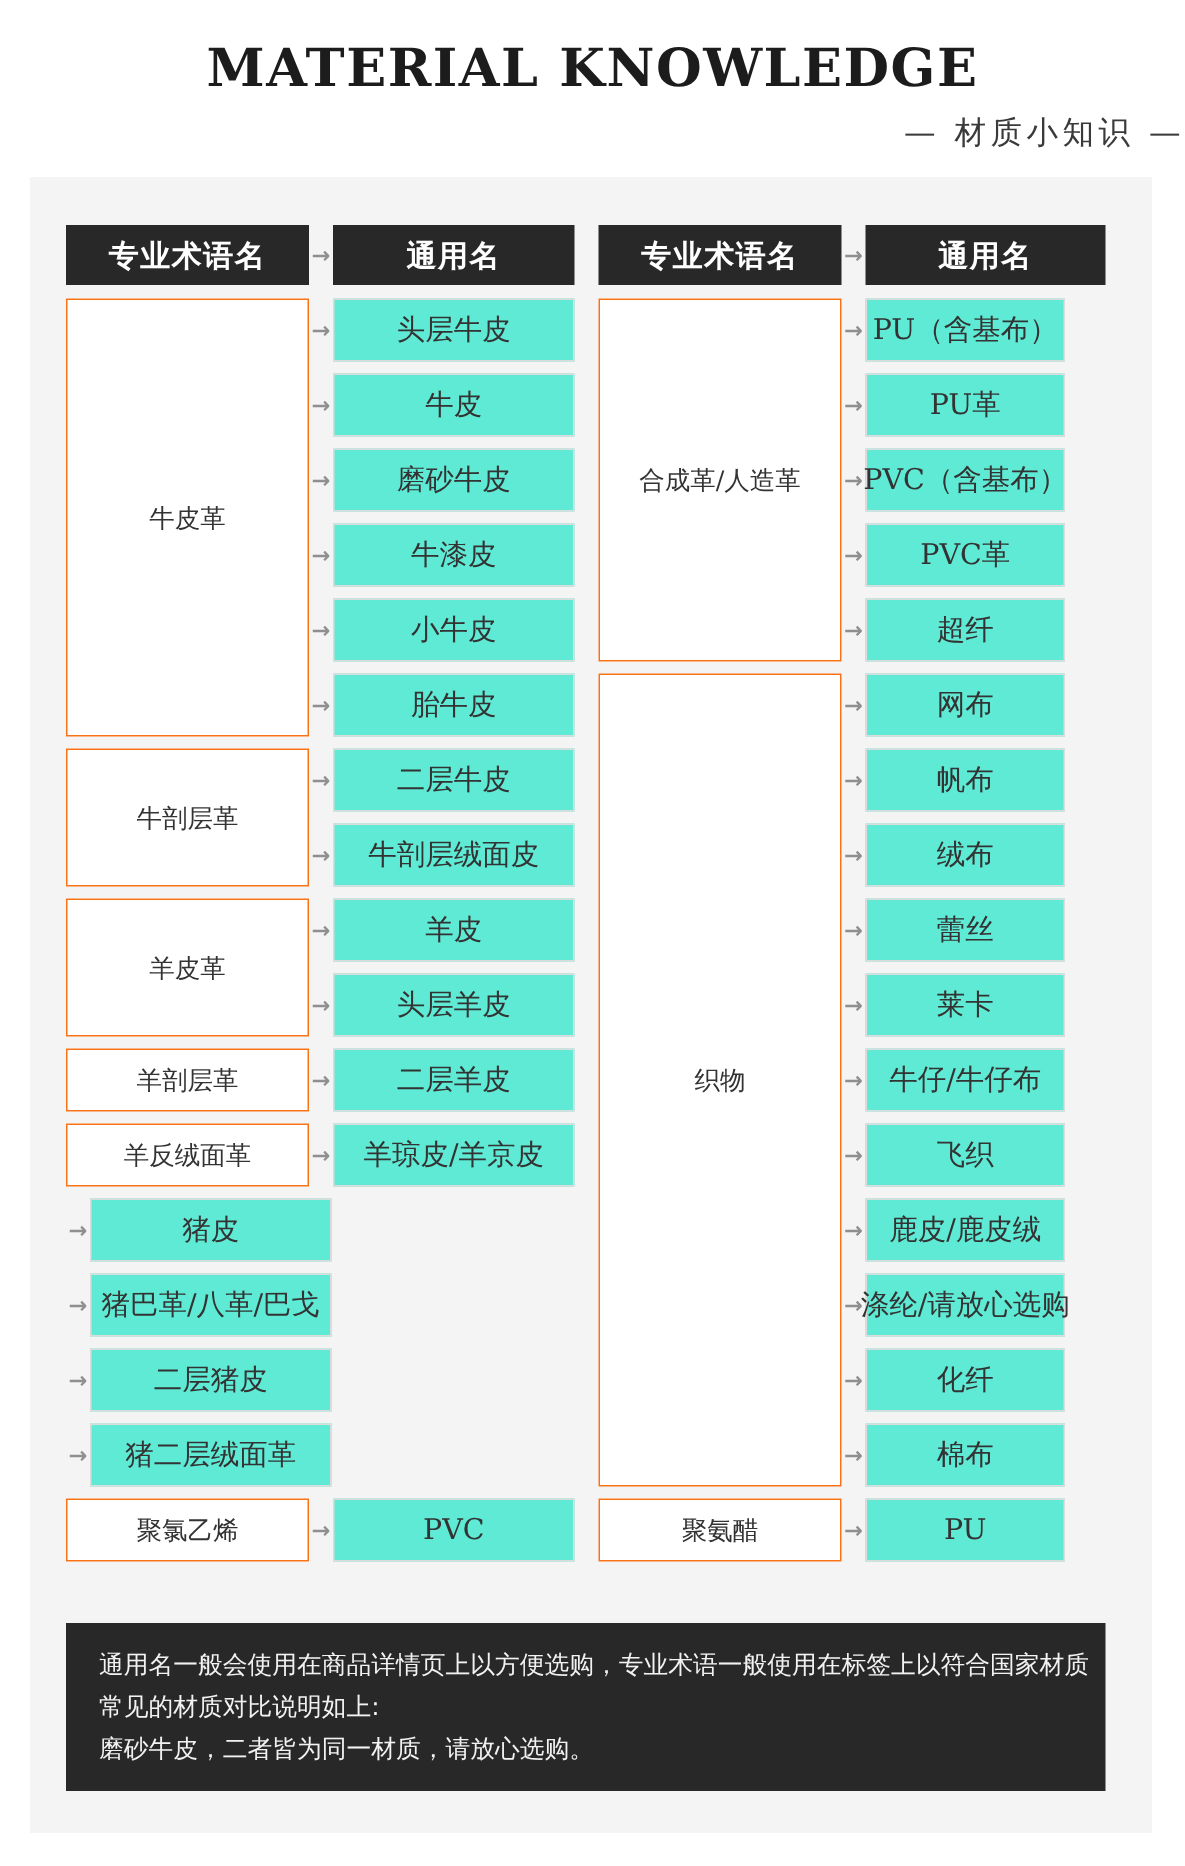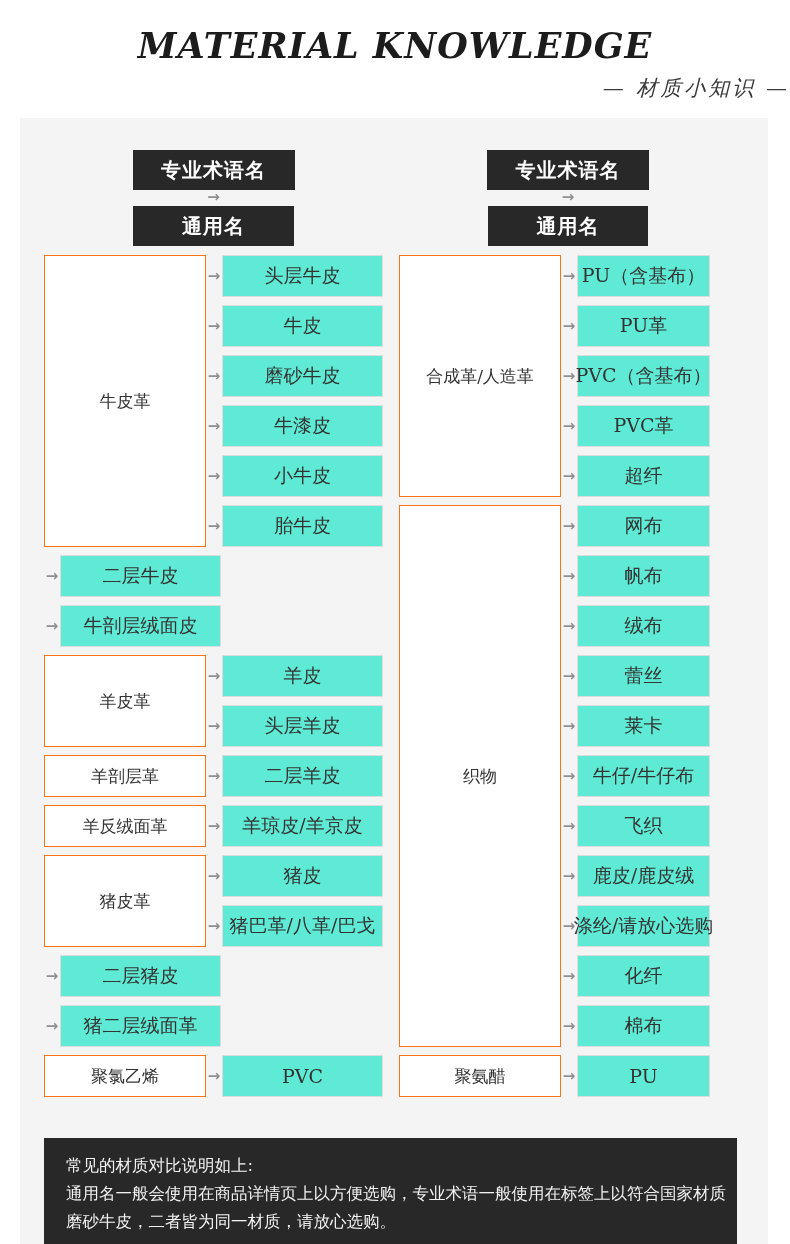--- a/index.html
+++ b/index.html
@@ -4,21 +4,21 @@
 <style>
   * { margin: 0; padding: 0; box-sizing: border-box; }
   html, body { background: #ffffff; }
   body {
     width: 790px;
     min-height: 1244px;
     margin: 0 auto;
     font-family: "DejaVu Serif", serif;
     color: #333333;
   }
-  .title-block { text-align: center; padding-top: 24px; font-style: italic; }
+  .title-block { text-align: center; padding-top: 24px; }
   .page-title {
     font-family: "DejaVu Serif", serif;
     font-size: 35px;
     font-weight: 700;
     letter-spacing: 1px;
     line-height: 44px;
     color: #1c1c1c;
   }
   .page-subtitle {
     margin-top: 6px;
@@ -30,21 +30,21 @@
   }
   .panel {
     width: 748px;
     margin: 16px 0 22px 20px;
     background: #f4f4f4;
     padding: 32px 31px 28px 24px;
   }
   .tables { display: flex; gap: 16px; }
   .table { width: 339px; }
   .table:last-child { width: 338px; }
-  .header-row { display: flex; align-items: center; margin-bottom: 9px; flex-direction: column; }
+  .header-row { display: flex; align-items: center; margin-bottom: 9px; }
   .hdr {
     background: #282828;
     color: #ffffff;
     height: 40px;
     display: flex;
     align-items: center;
     justify-content: center;
     font-family: "DejaVu Sans", sans-serif;
     font-size: 20px;
     font-weight: 700;
@@ -142,20 +142,21 @@
               <span class="arrow">→</span>
               <div class="common-box">小牛皮</div>
             </div>
             <div class="item-row">
               <span class="arrow">→</span>
               <div class="common-box">胎牛皮</div>
             </div>
           </div>
         </div>
         <div class="group">
+          <div class="term-box">牛剖层革</div>
           <div class="items">
             <div class="item-row">
               <span class="arrow">→</span>
               <div class="common-box">二层牛皮</div>
             </div>
             <div class="item-row">
               <span class="arrow">→</span>
               <div class="common-box">牛剖层绒面皮</div>
             </div>
           </div>
@@ -185,21 +186,20 @@
         <div class="group">
           <div class="term-box">羊反绒面革</div>
           <div class="items">
             <div class="item-row">
               <span class="arrow">→</span>
               <div class="common-box">羊琼皮/羊京皮</div>
             </div>
           </div>
         </div>
         <div class="group">
-          <div class="term-box">猪皮革</div>
           <div class="items">
             <div class="item-row">
               <span class="arrow">→</span>
               <div class="common-box">猪皮</div>
             </div>
             <div class="item-row">
               <span class="arrow">→</span>
               <div class="common-box">猪巴革/八革/巴戈</div>
             </div>
           </div>
@@ -311,17 +311,17 @@
           <div class="items">
             <div class="item-row">
               <span class="arrow">→</span>
               <div class="common-box">PU</div>
             </div>
           </div>
         </div>
       </div>
     </div>
   <div class="note" id="note">
+      <div class="note-line">通用名一般会使用在商品详情页上以方便选购，专业术语一般使用在标签上以符合国家材质</div>
       <div class="note-line">常见的材质对比说明如上:</div>
-      <div class="note-line">通用名一般会使用在商品详情页上以方便选购，专业术语一般使用在标签上以符合国家材质</div>
       <div class="note-line">磨砂牛皮，二者皆为同一材质，请放心选购。</div>
     </div>
 </div>
 
 </body></html>

